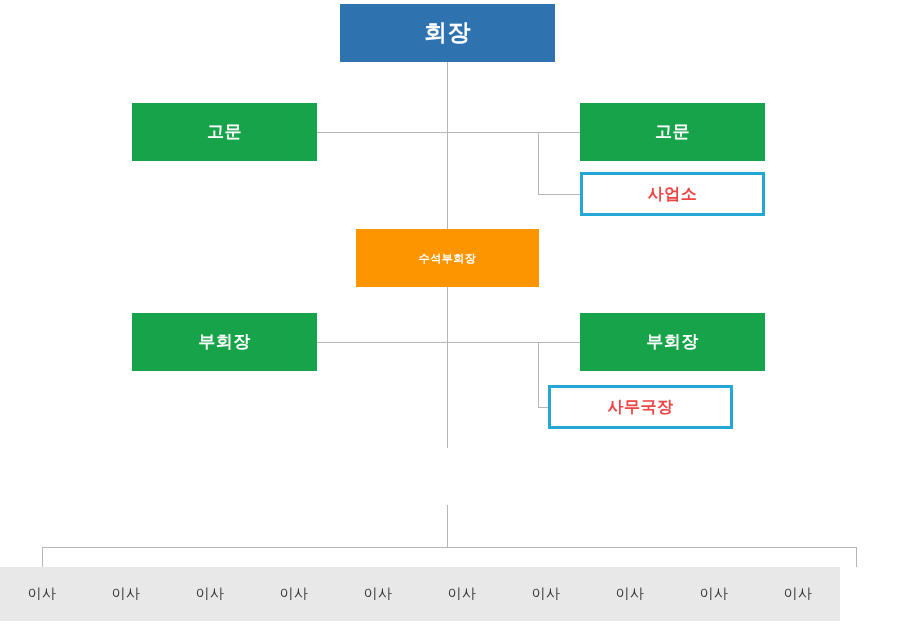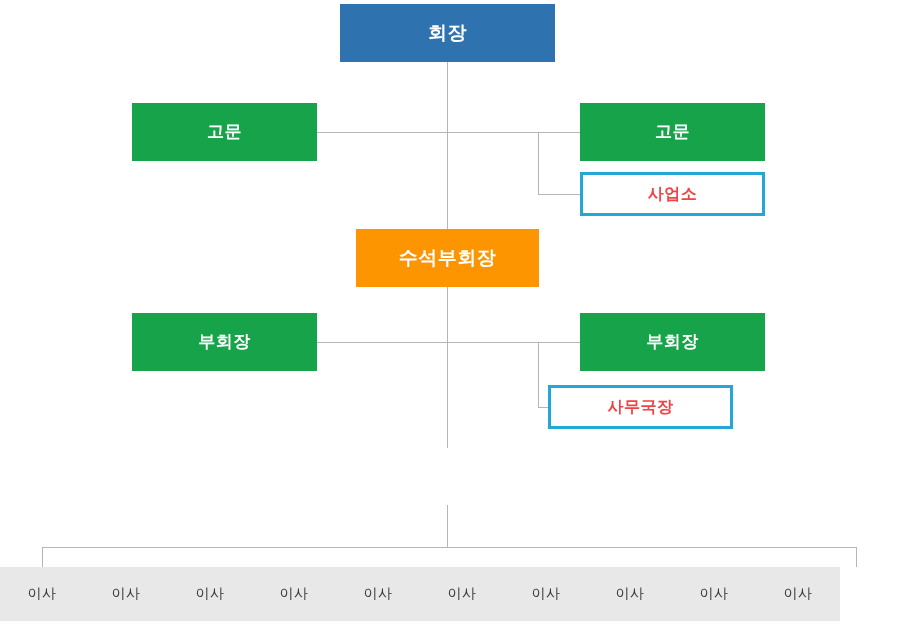--- a/index.html
+++ b/index.html
@@ -26,31 +26,31 @@
     text-align: center;
     font-weight: bold;
     letter-spacing: .5px;
     line-height: 1.1;
     z-index: 3;
   }
 
   .node.chairman {
     background: #2e72b0;
     color: #ffffff;
-    font-size: 19px;
+    font-size: 23px;
   }
   .node.green {
     background: #17a34a;
     color: #ffffff;
     font-size: 17px;
   }
   .node.orange {
     background: #fd9500;
     color: #ffffff;
-    font-size: 19px;
+    font-size: 11px;
   }
   .node.outline {
     background: #ffffff;
     border: 3px solid #22a7d6;
     color: #ef4444;
     font-size: 16px;
   }
   .node.gray {
     background: #e8e8e8;
     color: #333333;

